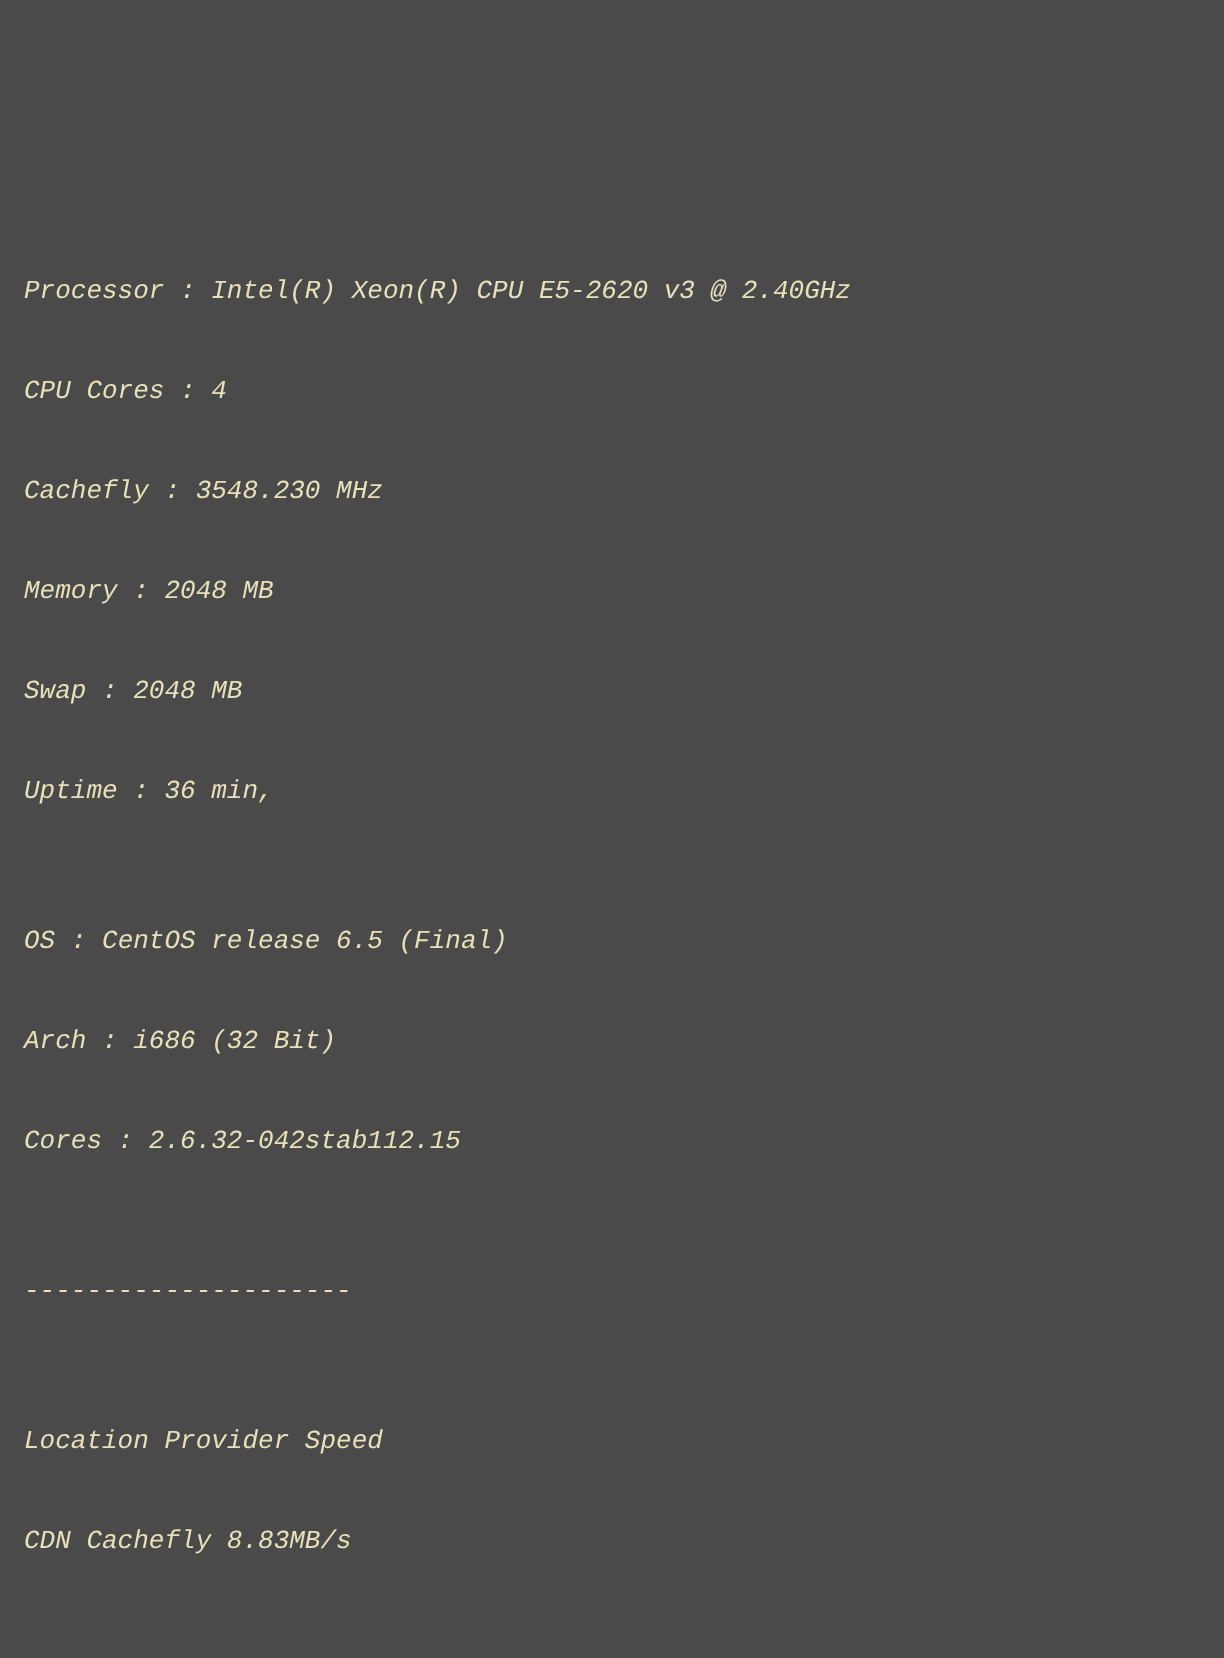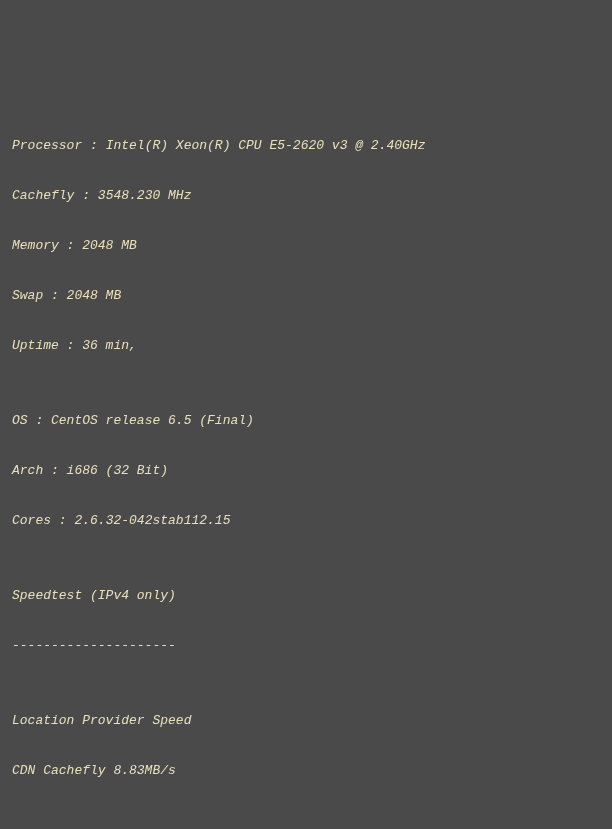--- a/index.html
+++ b/index.html
@@ -24,30 +24,30 @@
     font-style: italic;
   }
 </style>
 </head>
 <body>
 
 
 
 <div>
 <span class="line"><span>Processor : </span><span>Intel(R) Xeon(R) CPU E5-2620 v3 @ 2.40GHz</span></span>
+<span class="line"><span>CPU Cores : </span><span>4</span></span>
 <span class="line"><span>Cachefly : </span><span>3548.230 MHz</span></span>
 <span class="line"><span>Memory : </span><span>2048 MB</span></span>
 <span class="line"><span>Swap : </span><span>2048 MB</span></span>
 <span class="line"><span>Uptime : </span><span>36 min,</span></span>
 <span class="line"></span>
 <span class="line"><span>OS : </span><span>CentOS release 6.5 (Final)</span></span>
 <span class="line"><span>Arch : </span><span>i686 (32 Bit)</span></span>
 <span class="line"><span>Cores : </span><span>2.6.32-042stab112.15</span></span>
 <span class="line"></span>
-<span class="line">Speedtest (IPv4 only)</span>
 <span class="line">---------------------</span>
 <span class="line"></span>
 <span class="line">Location Provider Speed</span>
 <span class="line">CDN Cachefly 8.83MB/s</span>
 <span class="line"></span>
 
 
 
 
 

